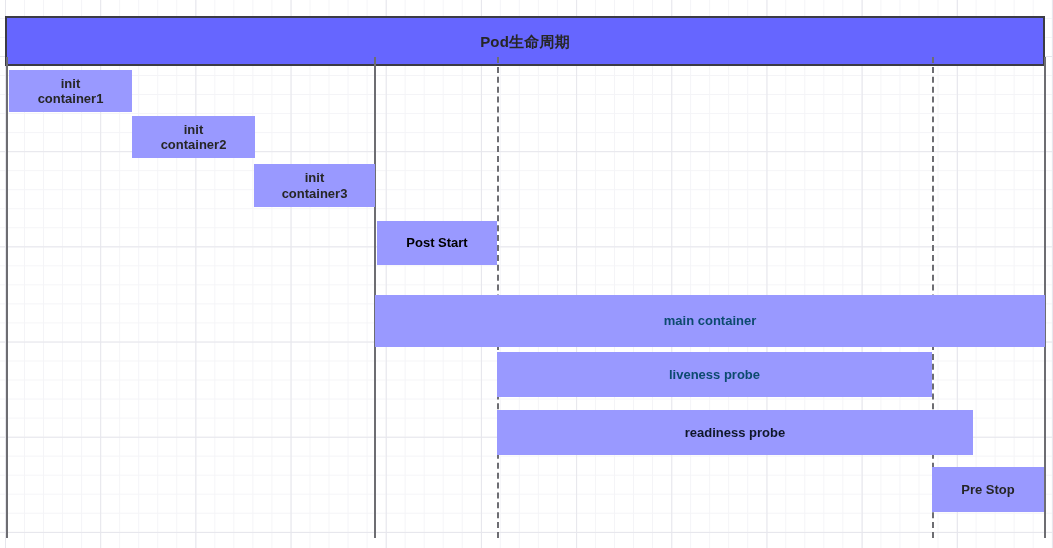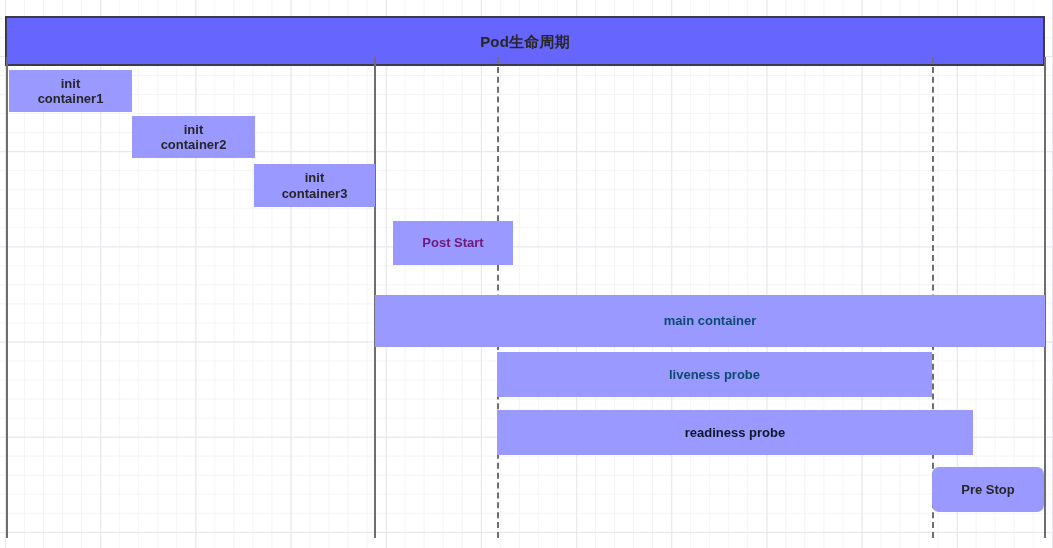--- a/index.html
+++ b/index.html
@@ -96,20 +96,20 @@
       <div class="vline dashed" style="left: 932px; top: 57px; height: 481px;"></div>
       <div class="vline solid" style="left: 1044px; top: 57px; height: 481px;"></div>
     </div>
   <div id="bars-layer">
       <div class="bar two-line" style="left: 9px; top: 70px; width: 123px; height: 42px; background: rgb(153, 153, 255); color: rgb(38, 38, 38);">init
 container1</div>
       <div class="bar two-line" style="left: 132px; top: 116px; width: 123px; height: 42px; background: rgb(153, 153, 255); color: rgb(38, 38, 38);">init
 container2</div>
       <div class="bar two-line" style="left: 254px; top: 164px; width: 121px; height: 43px; background: rgb(153, 153, 255); color: rgb(38, 38, 38);">init
 container3</div>
-      <div class="bar" style="left: 377px; top: 221px; width: 120px; height: 44px; background: rgb(153, 153, 255); color: #701a75; margin-left: 16px;">Post Start</div>
+      <div class="bar" style="left: 377px; top: 221px; width: 120px; height: 44px; background: rgb(153, 153, 255); color: #000000;">Post Start</div>
       <div class="bar" style="left: 375px; top: 295px; width: 670px; height: 52px; background: rgb(153, 153, 255); color: #0c4a6e;">main container</div>
       <div class="bar" style="left: 497px; top: 352px; width: 435px; height: 45px; background: rgb(153, 153, 255); color: #0c4a6e;">liveness probe</div>
       <div class="bar" style="left: 497px; top: 410px; width: 476px; height: 45px; background: rgb(153, 153, 255); color: #0f172a;">readiness probe</div>
-      <div class="bar" style="left: 932px; top: 467px; width: 112px; height: 45px; background: rgb(153, 153, 255); color: rgb(38, 38, 38); border-radius: 7px;">Pre Stop</div>
+      <div class="bar" style="left: 932px; top: 467px; width: 112px; height: 45px; background: rgb(153, 153, 255); color: rgb(38, 38, 38);">Pre Stop</div>
     </div>
 
 </div>
 
 </body></html>

